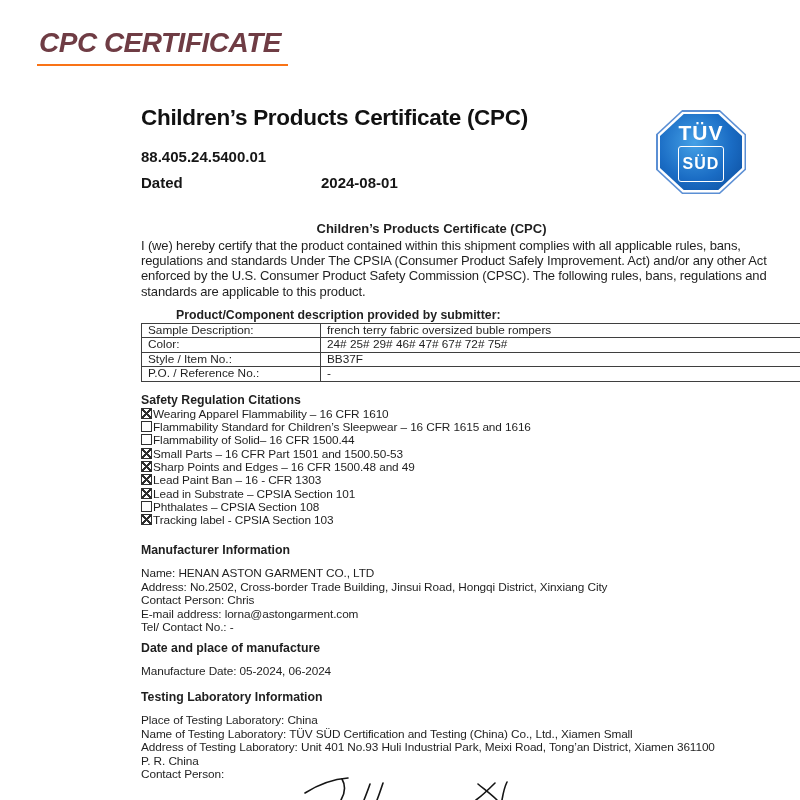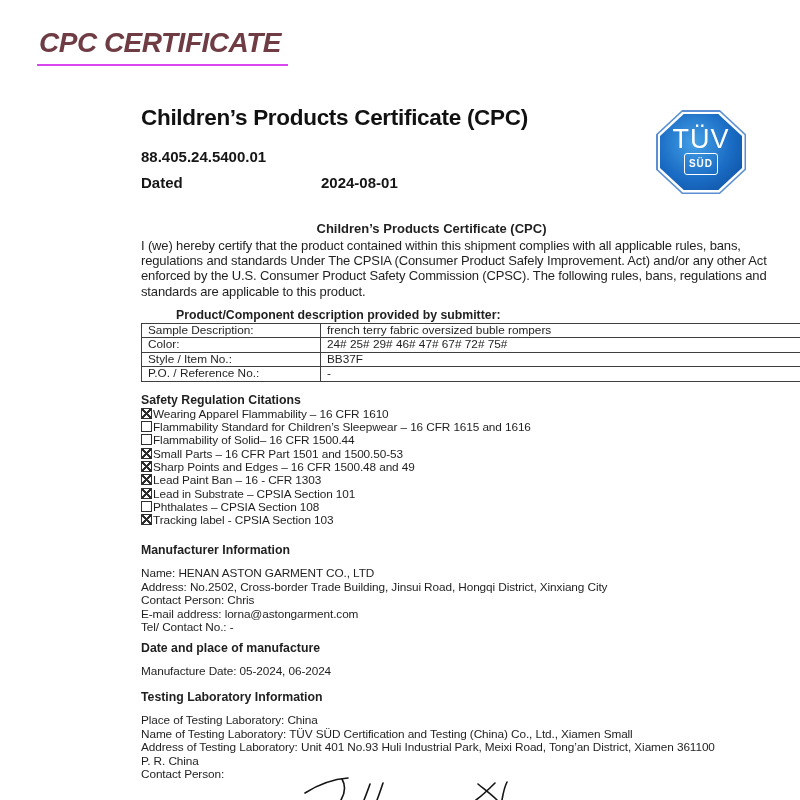--- a/index.html
+++ b/index.html
@@ -3,34 +3,34 @@
 <meta charset="utf-8">
 <style>
   html,body{margin:0;padding:0;}
   body{width:800px;height:800px;background:#ffffff;overflow:hidden;
        font-family:"Liberation Sans",sans-serif;color:#1f1f1f;}
   .page{position:relative;width:800px;height:800px;background:#fff;}
 
   
   .brand{position:absolute;left:37px;top:27px;display:inline-block;
          font-style:italic;font-weight:bold;font-size:28px;letter-spacing:-0.5px;
-         color:#6f3c44;border-bottom:2px solid #d946ef;padding:0 7px 5px 2px;}
+         color:#6f3c44;border-bottom:2px solid #f97316;padding:0 7px 5px 2px;}
 
   
   .tuv-logo{position:absolute;left:656px;top:110px;width:90px;height:84px;}
   .oct{clip-path:polygon(29% 0,71% 0,100% 29%,100% 71%,71% 100%,29% 100%,0 71%,0 29%);}
   .o1{position:absolute;inset:0;background:#5b8fd4;}
   .o2{position:absolute;inset:1.5px;background:#ffffff;}
   .o3{position:absolute;inset:4px;
       background:radial-gradient(circle at 42% 38%, #44a0e6 0%, #1a6cc4 55%, #0b4c9c 100%);}
   .logo-text{position:absolute;inset:0;display:flex;flex-direction:column;
              align-items:center;justify-content:center;color:#fff;}
-  .logo-text .tuv{font-weight:normal;font-size:27px;line-height:21px;letter-spacing:1px;}
-  .logo-text .sud{font-weight:bold;font-size:10px;line-height:12px;margin-top:3px;
-                  border:1.5px solid #fff;border-radius:3px;padding:4px 4px;letter-spacing:1px;}
+  .logo-text .tuv{font-weight:bold;font-size:21px;line-height:21px;letter-spacing:1px;}
+  .logo-text .sud{font-weight:bold;font-size:16px;line-height:12px;margin-top:3px;
+                  border:1.5px solid #fff;border-radius:3px;padding:11px 4px;letter-spacing:1px;}
 
   
   .doc{position:absolute;left:141px;top:104px;width:581px;}
   h1{margin:0;font-size:22.5px;line-height:28px;letter-spacing:-0.3px;font-weight:bold;color:#111;}
   .kv{display:flex;font-size:15px;font-weight:bold;line-height:18px;color:#161616;}
   .kv .k{width:180px;flex:0 0 180px;}
   .kv1{margin-top:16px;}
   .kv2{margin-top:8px;}
 
   .cert-title{margin-top:29px;text-align:center;font-weight:bold;font-size:13px;line-height:15px;}

